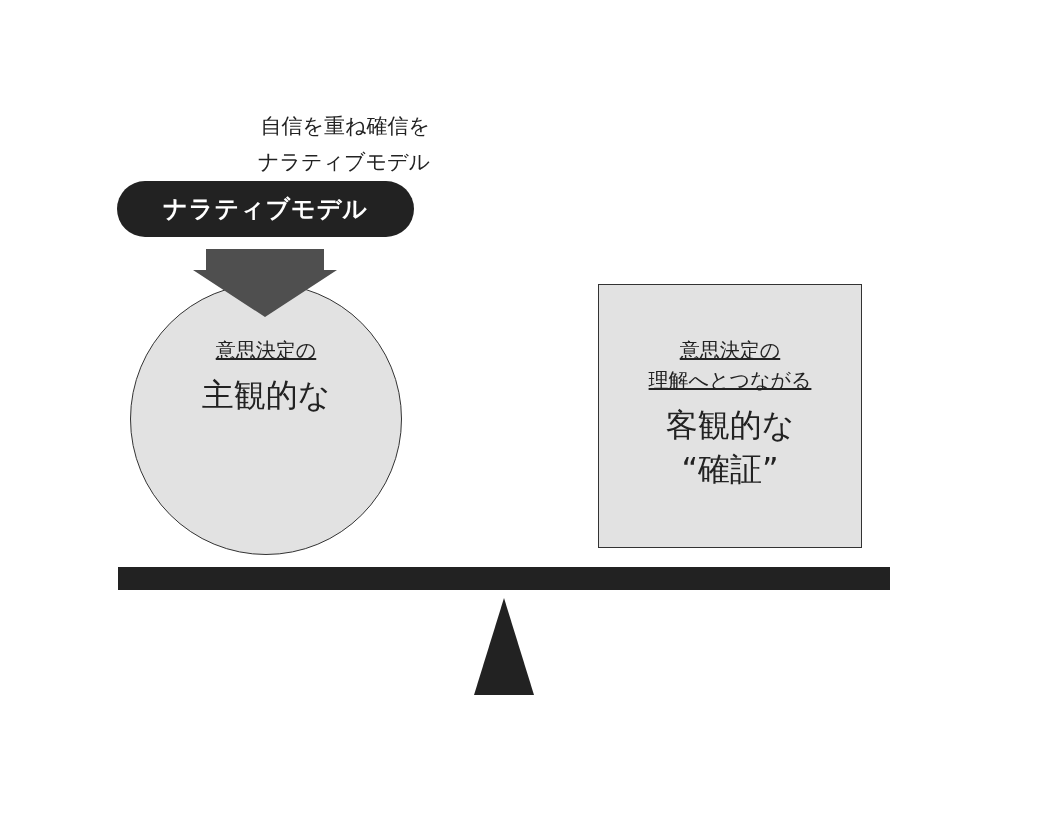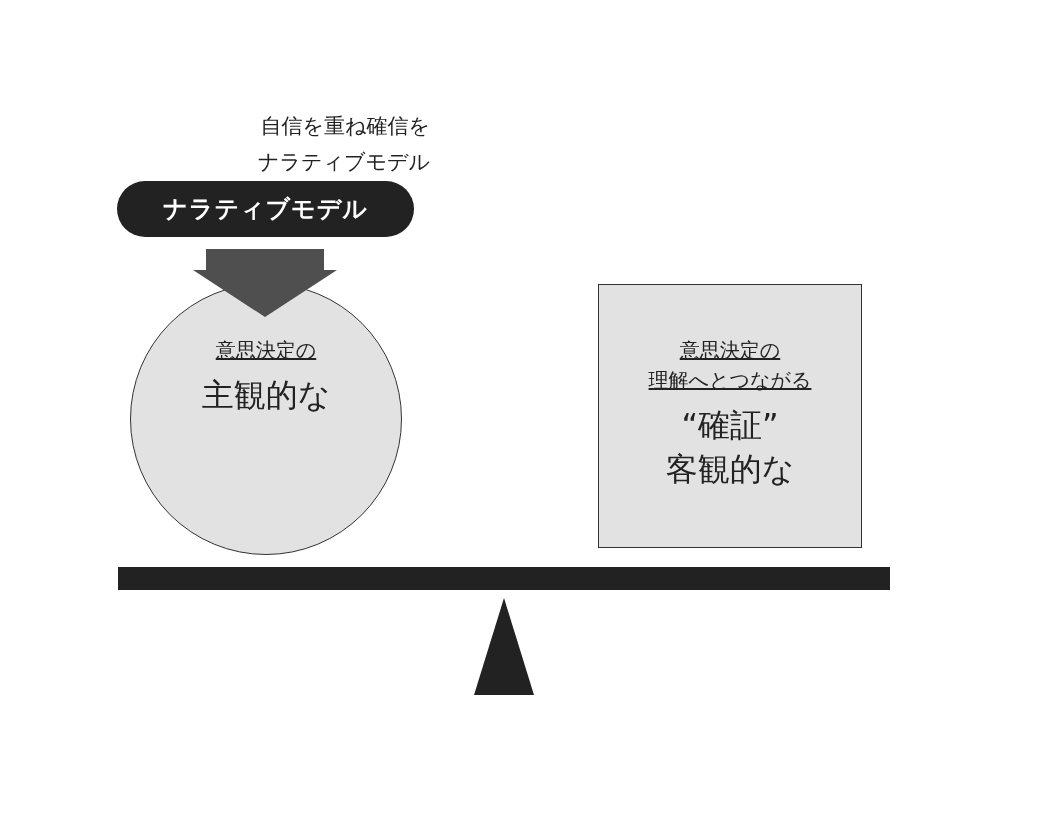--- a/index.html
+++ b/index.html
@@ -46,22 +46,22 @@
   <div class="main">
     <div>主観的な</div>
   </div>
 </div>
 
 <div class="abs square"></div>
 <div class="abs square-text">
   <div class="sub">意思決定の</div>
   <div class="sub">理解へとつながる</div>
   <div class="main">
+    <div>客観的な</div>
     <div>“確証”</div>
-    <div>客観的な</div>
   </div>
 </div>
 
 <div class="abs beam"></div>
 
 <svg class="abs fulcrum" viewBox="0 0 60 97" xmlns="http://www.w3.org/2000/svg">
   <polygon points="30,0 60,97 0,97" fill="#222222"></polygon>
 </svg>
 
 </body></html>

